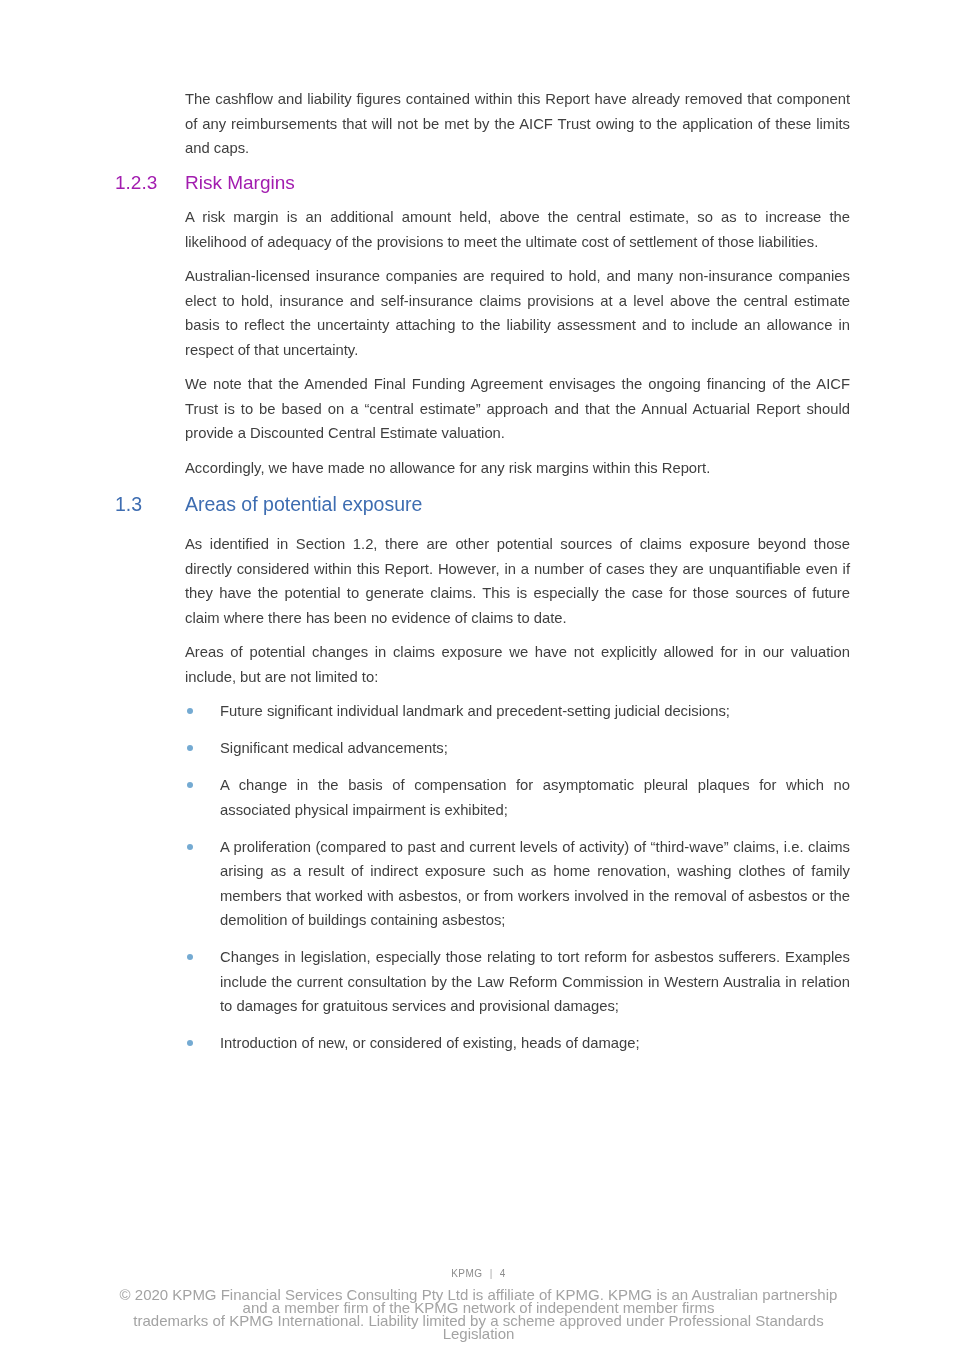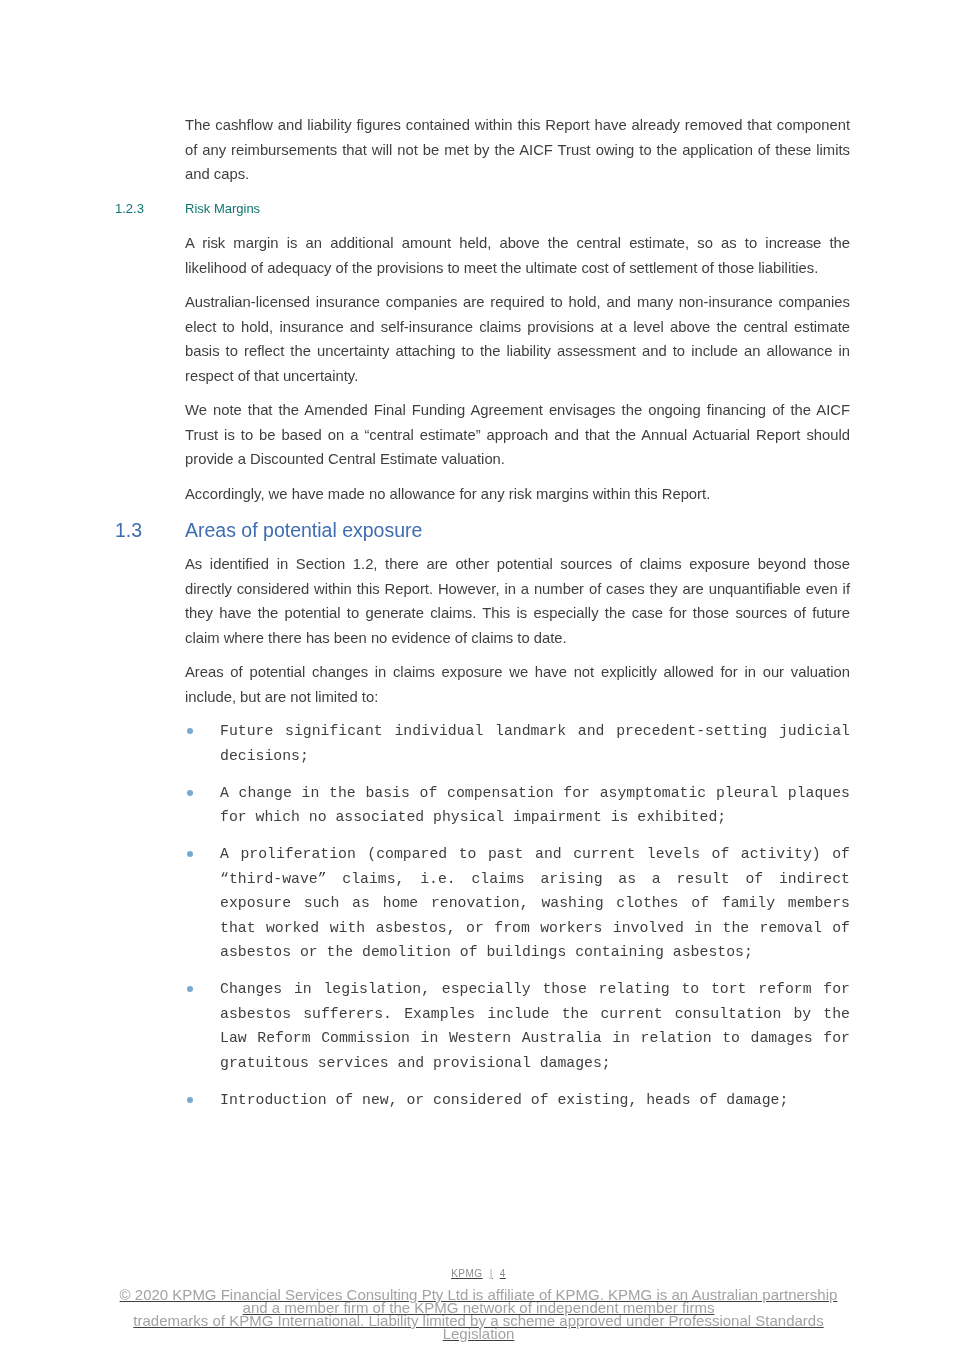--- a/index.html
+++ b/index.html
@@ -7,79 +7,77 @@
     position: relative;
     width: 965px;
     height: 1365px;
     margin: 0 auto;
     background: #ffffff;
     font-family: "Liberation Sans", "DejaVu Sans", sans-serif;
     color: #3f3f3f;
     overflow: hidden;
   }
   .content {
-    padding: 113px 115px 0 115px;
+    padding: 87px 115px 0 115px;
   }
   .body-text {
     font-size: 14.8px;
     line-height: 24.5px;
     text-align: justify;
     color: #3f3f3f;
   }
   p.para {
     margin: 0 0 10px 0;
     padding-left: 70px;
   }
   .heading-row {
     display: grid;
     grid-template-columns: 70px 1fr;
     align-items: baseline;
   }
   .heading-sub {
     margin-top: 8px;
     margin-bottom: 10px;
-    color: #0f766e;
-    font-size: 13px;
+    color: #a21caf;
+    font-size: 19px;
     line-height: 24.5px;
     font-weight: 400;
   }
   .heading-main {
     margin-top: 10px;
-    margin-bottom: 8px;
+    margin-bottom: 14px;
     color: #3e6db1;
     font-size: 19.5px;
     line-height: 28px;
     font-weight: 400;
   }
   ul.bullet-list {
     list-style: none;
     margin: 3px 0 0 0;
     padding: 0 0 0 70px;
-    font-family: Liberation Mono, monospace;
   }
   ul.bullet-list li {
     display: grid;
     grid-template-columns: 35px 1fr;
     margin-bottom: 12.5px;
   }
   .bullet-dot {
     width: 6px;
     height: 6px;
     border-radius: 50%;
     background: #74aad2;
     margin-top: 9px;
     margin-left: 2px;
   }
   .footer {
     position: absolute;
     left: 0;
     right: 8px;
     top: 1268px;
     text-align: center;
-    text-decoration: underline;
   }
   .page-number-line {
     font-size: 10px;
     color: #8c8c8c;
     letter-spacing: 0.5px;
   }
   .page-number-line .sep { margin: 0 7px; color: #a9a9a9; }
   .copyright {
     margin: 9px auto 0 auto;
     max-width: 740px;
@@ -113,20 +111,24 @@
 
     <p class="para body-text">Areas of potential changes in claims exposure we have not explicitly allowed for in our valuation include, but are not limited to:</p>
 
     <ul class="bullet-list">
       <li>
         <span class="bullet-dot"></span>
         <span class="body-text">Future significant individual landmark and precedent-setting judicial decisions;</span>
       </li>
       <li>
         <span class="bullet-dot"></span>
+        <span class="body-text">Significant medical advancements;</span>
+      </li>
+      <li>
+        <span class="bullet-dot"></span>
         <span class="body-text">A change in the basis of compensation for asymptomatic pleural plaques for which no associated physical impairment is exhibited;</span>
       </li>
       <li>
         <span class="bullet-dot"></span>
         <span class="body-text">A proliferation (compared to past and current levels of activity) of “third-wave” claims, i.e. claims arising as a result of indirect exposure such as home renovation, washing clothes of family members that worked with asbestos, or from workers involved in the removal of asbestos or the demolition of buildings containing asbestos;</span>
       </li>
       <li>
         <span class="bullet-dot"></span>
         <span class="body-text">Changes in legislation, especially those relating to tort reform for asbestos sufferers. Examples include the current consultation by the Law Reform Commission in Western Australia in relation to damages for gratuitous services and provisional damages;</span>
       </li>

